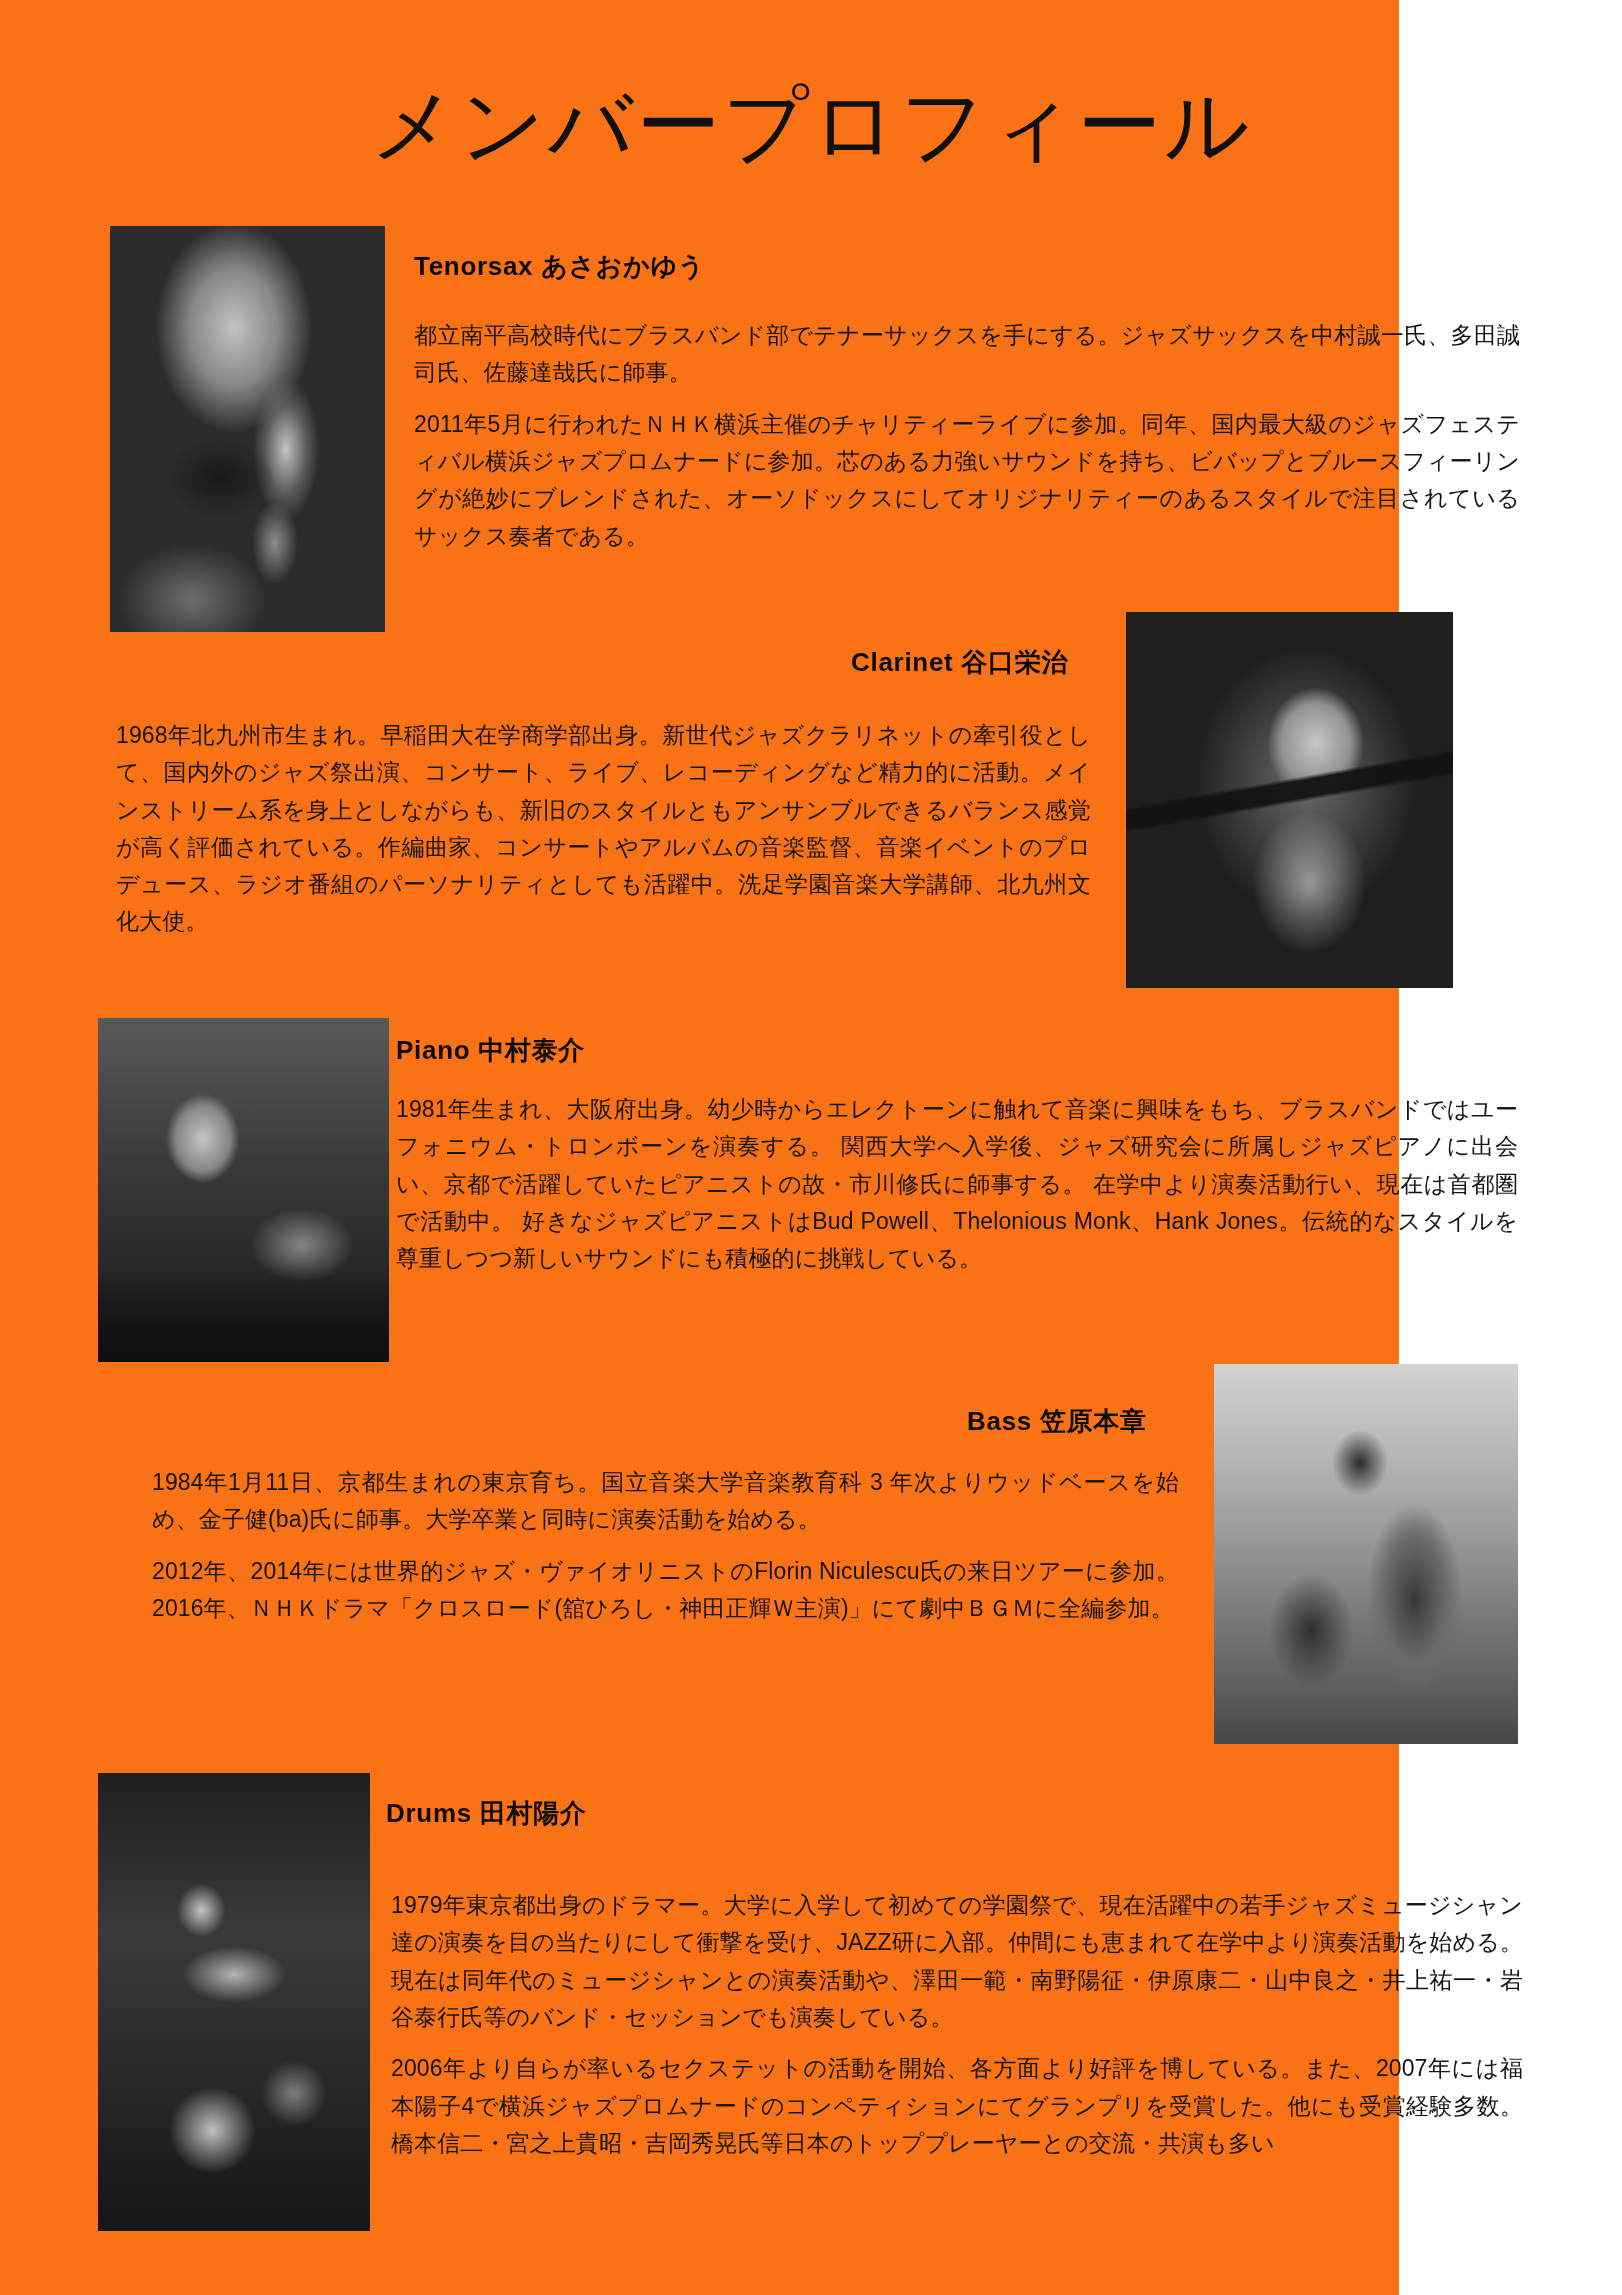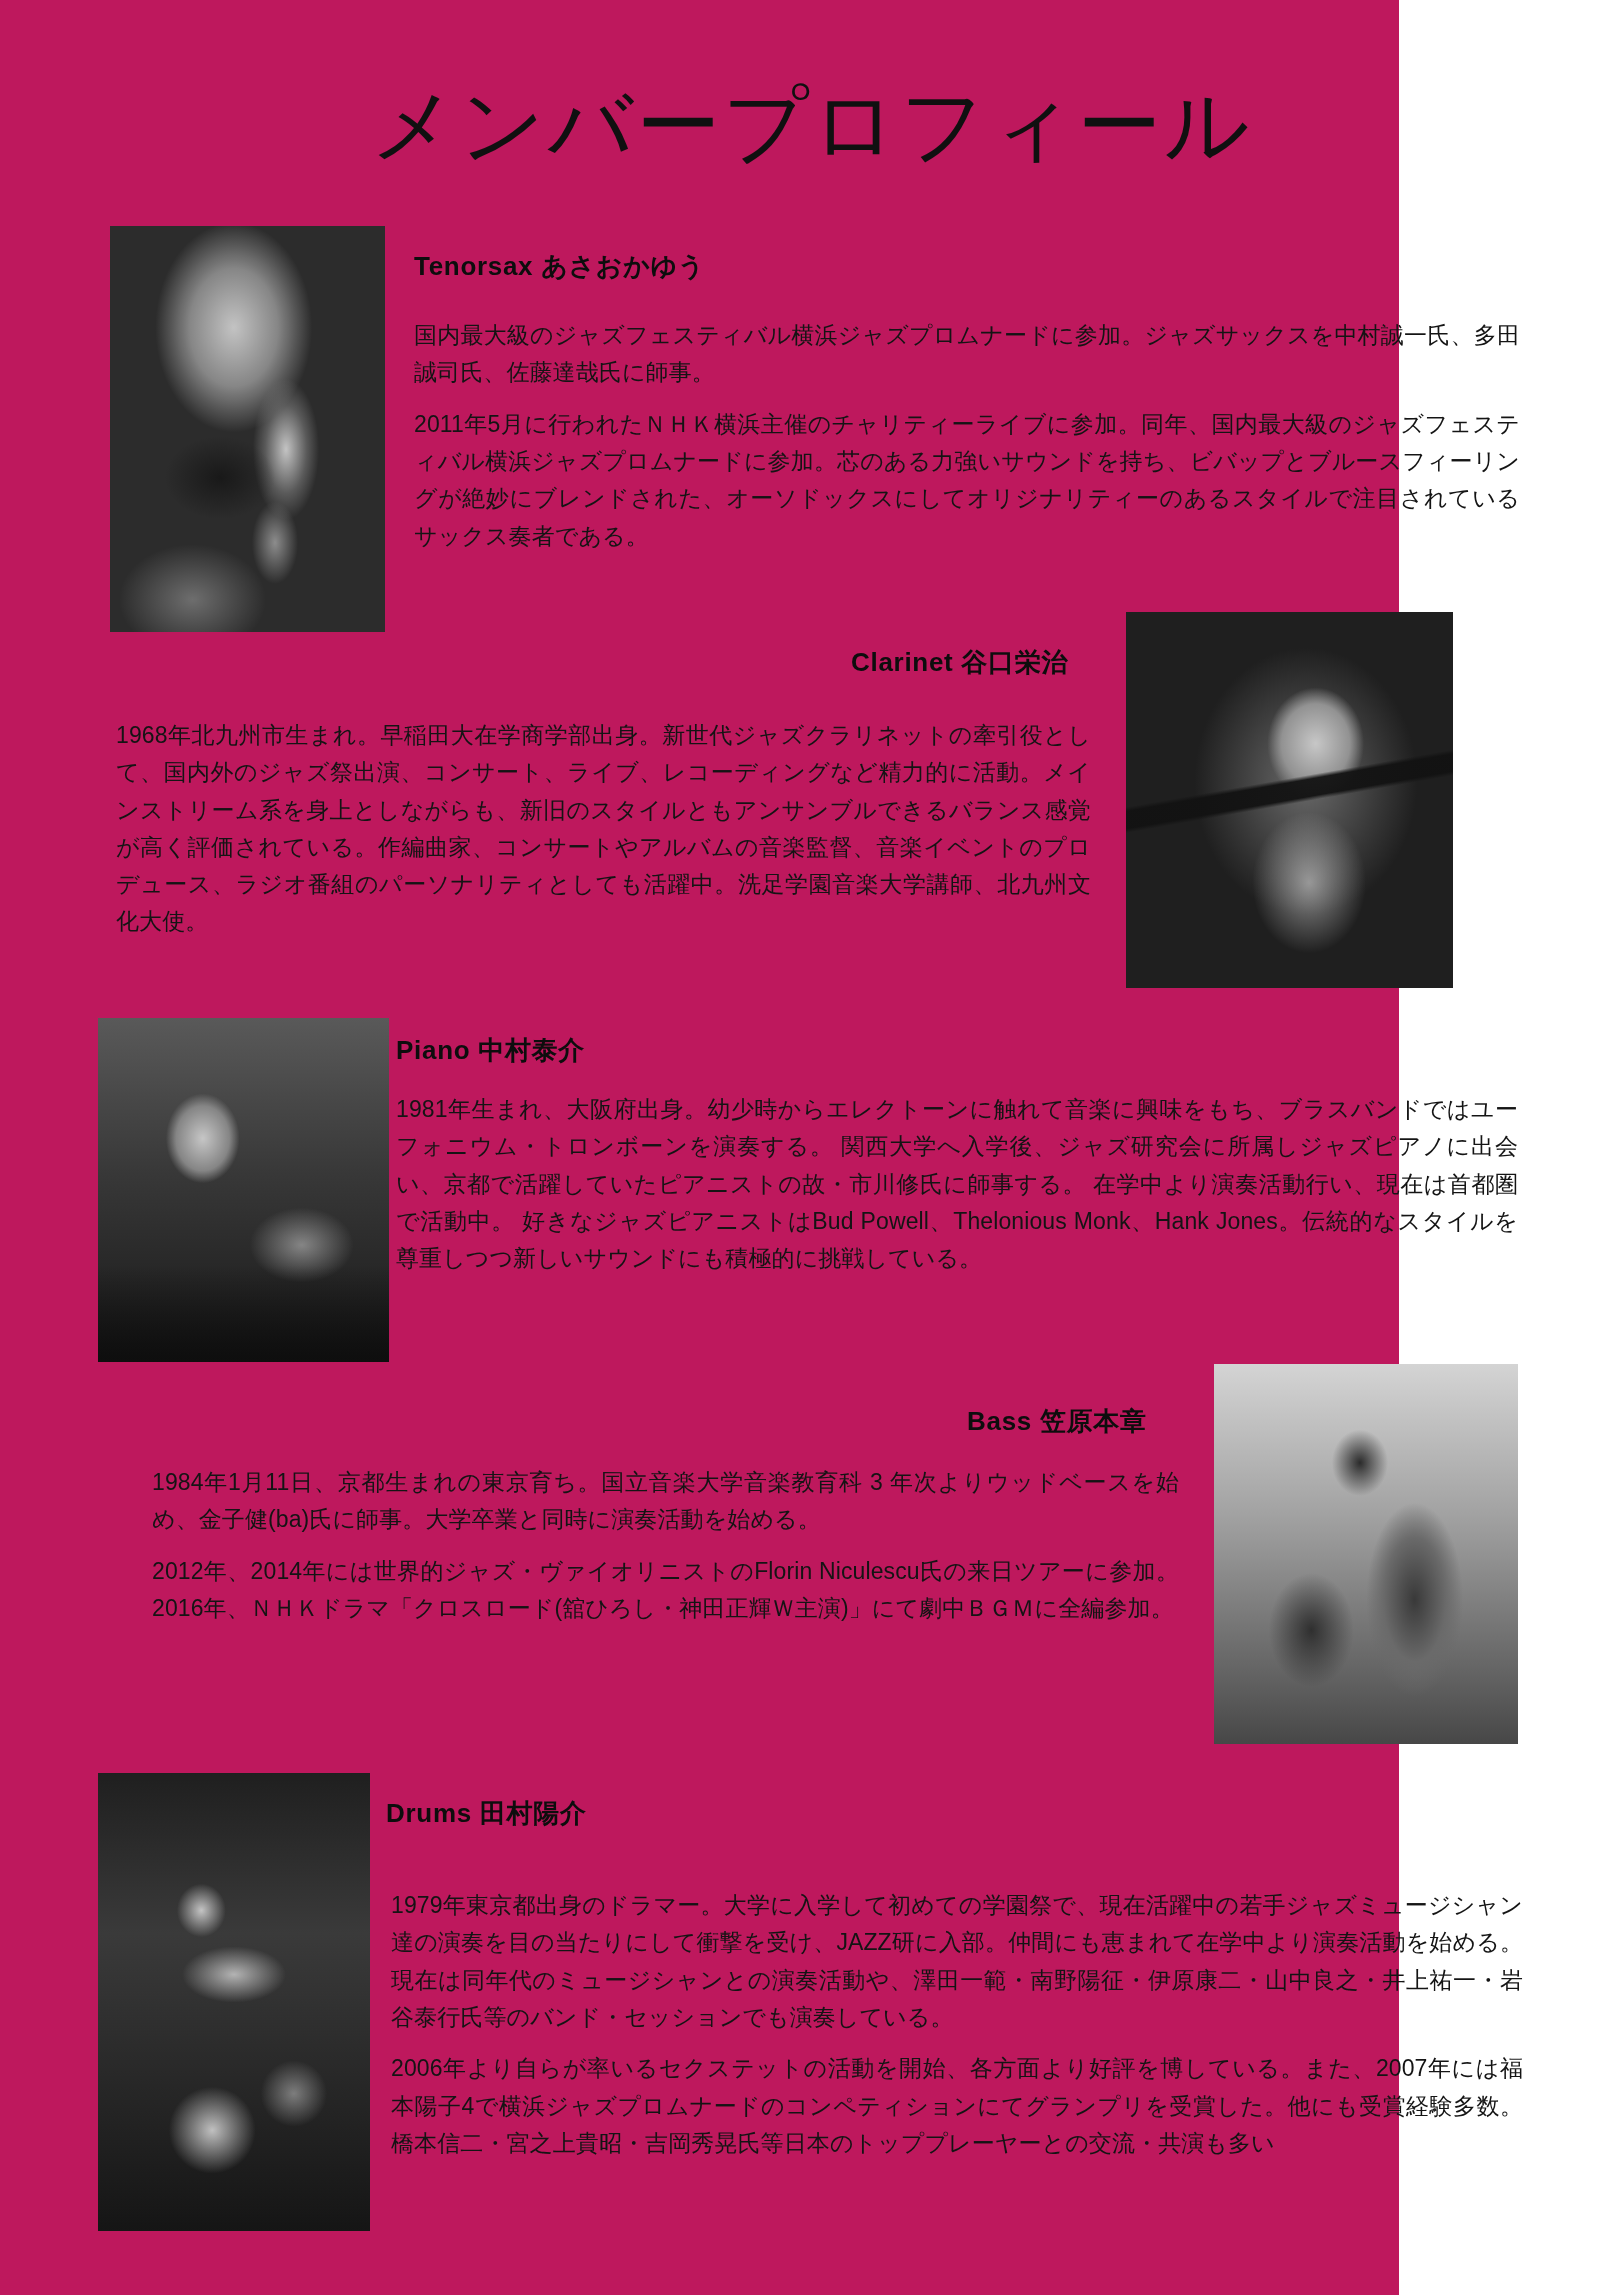--- a/index.html
+++ b/index.html
@@ -12,21 +12,21 @@
     height: 2295px;
     font-family: "Liberation Sans", sans-serif;
     color: #111111;
     position: relative;
     overflow: hidden;
   }
   .page {
     position: relative;
     width: 1399px;
     height: 2295px;
-    background: #be185d;
+    background: #f97316;
   }
 
   
   .doc-title {
     position: absolute;
     left: 0;
     top: 79px;
     width: 1623px;
     text-align: center;
     font-size: 84px;
@@ -169,21 +169,21 @@
 
   <div class="doc-title">メンバープロフィール</div>
 
   <div class="photo" id="photo-tenorsax">
     <div class="layerA"></div>
     <div class="layerB"></div>
     <div class="layerC"></div>
   </div>
   <div class="name-line" style="left: 414px; top: 249px;">Tenorsax あさおかゆう</div>
   <div class="bio" style="left: 414px; top: 317px; width: 1106px;">
-    <p>国内最大級のジャズフェスティバル横浜ジャズプロムナードに参加。ジャズサックスを中村誠一氏、多田誠司氏、佐藤達哉氏に師事。</p>
+    <p>都立南平高校時代にブラスバンド部でテナーサックスを手にする。ジャズサックスを中村誠一氏、多田誠司氏、佐藤達哉氏に師事。</p>
     <p>2011年5月に行われたＮＨＫ横浜主催のチャリティーライブに参加。同年、国内最大級のジャズフェスティバル横浜ジャズプロムナードに参加。芯のある力強いサウンドを持ち、ビバップとブルースフィーリングが絶妙にブレンドされた、オーソドックスにしてオリジナリティーのあるスタイルで注目されているサックス奏者である。</p>
   </div>
 
   <div class="photo" id="photo-clarinet">
     <div class="layerA"></div>
     <div class="layerB"></div>
     <div class="layerC"></div>
   </div>
   <div class="name-line" style="left: 851px; top: 645px; text-align: right;">Clarinet 谷口栄治</div>
   <div class="bio" style="left: 116px; top: 703px; width: 975px; margin-top: 14px;">

